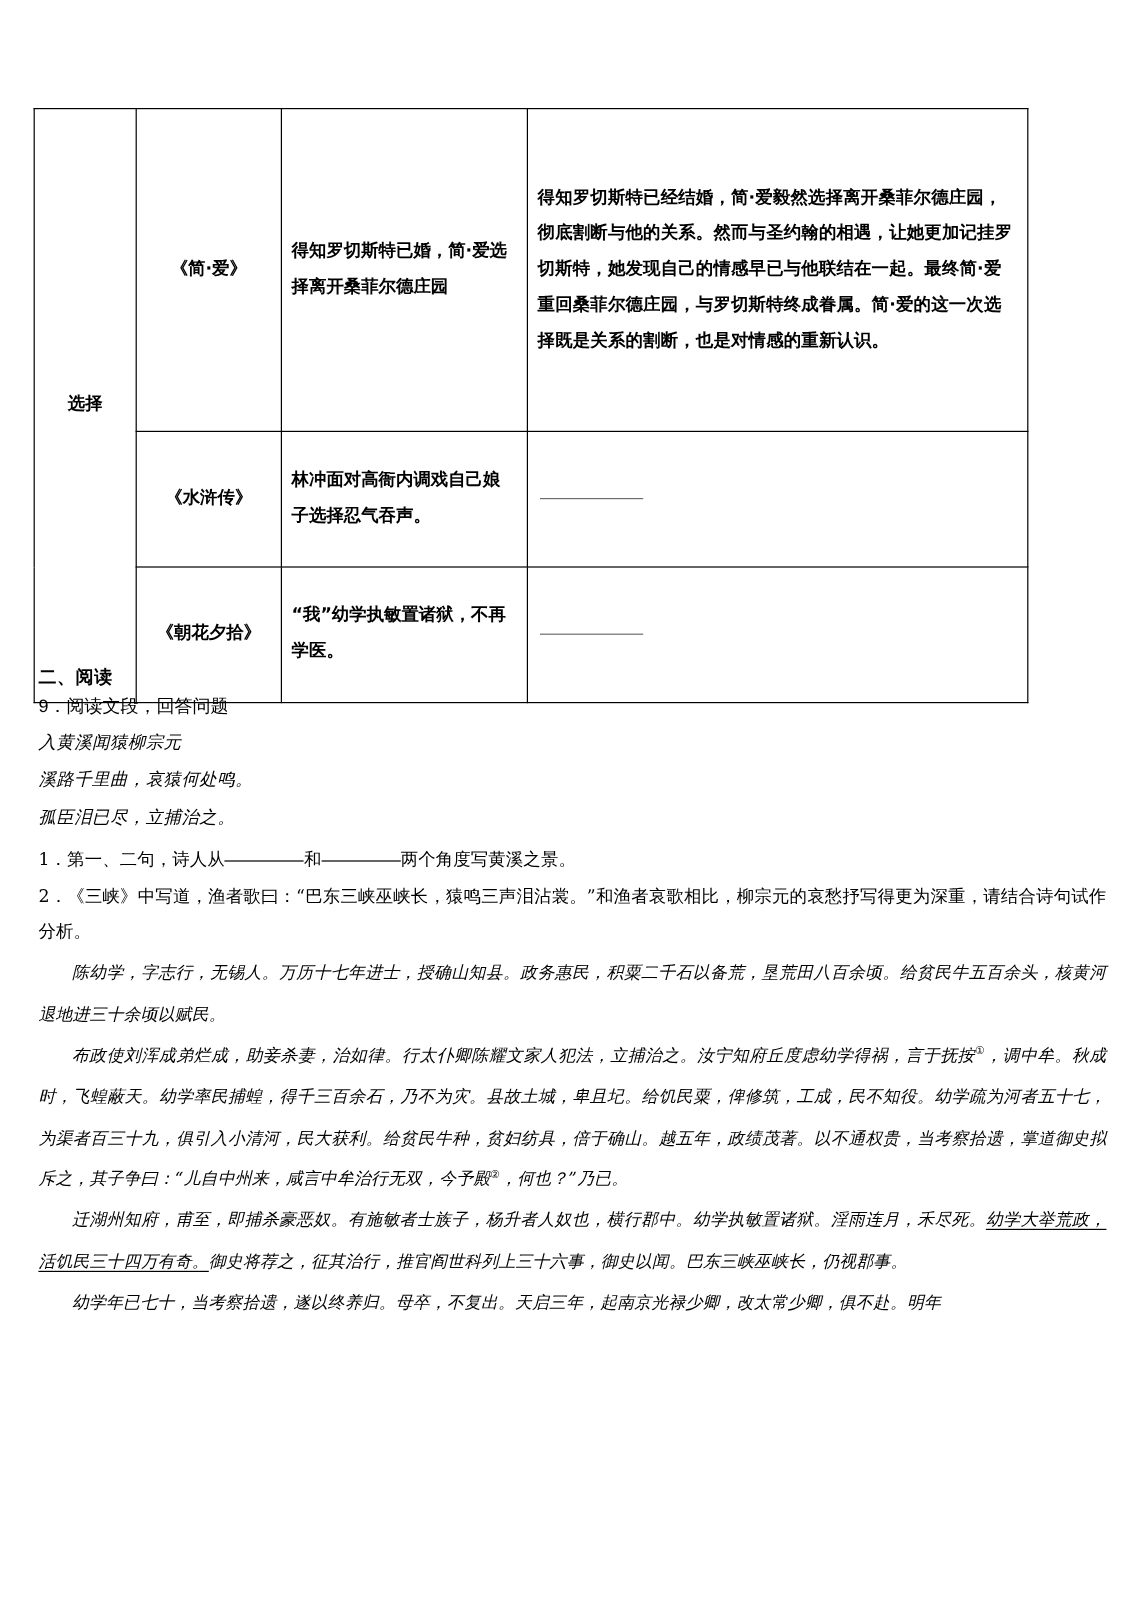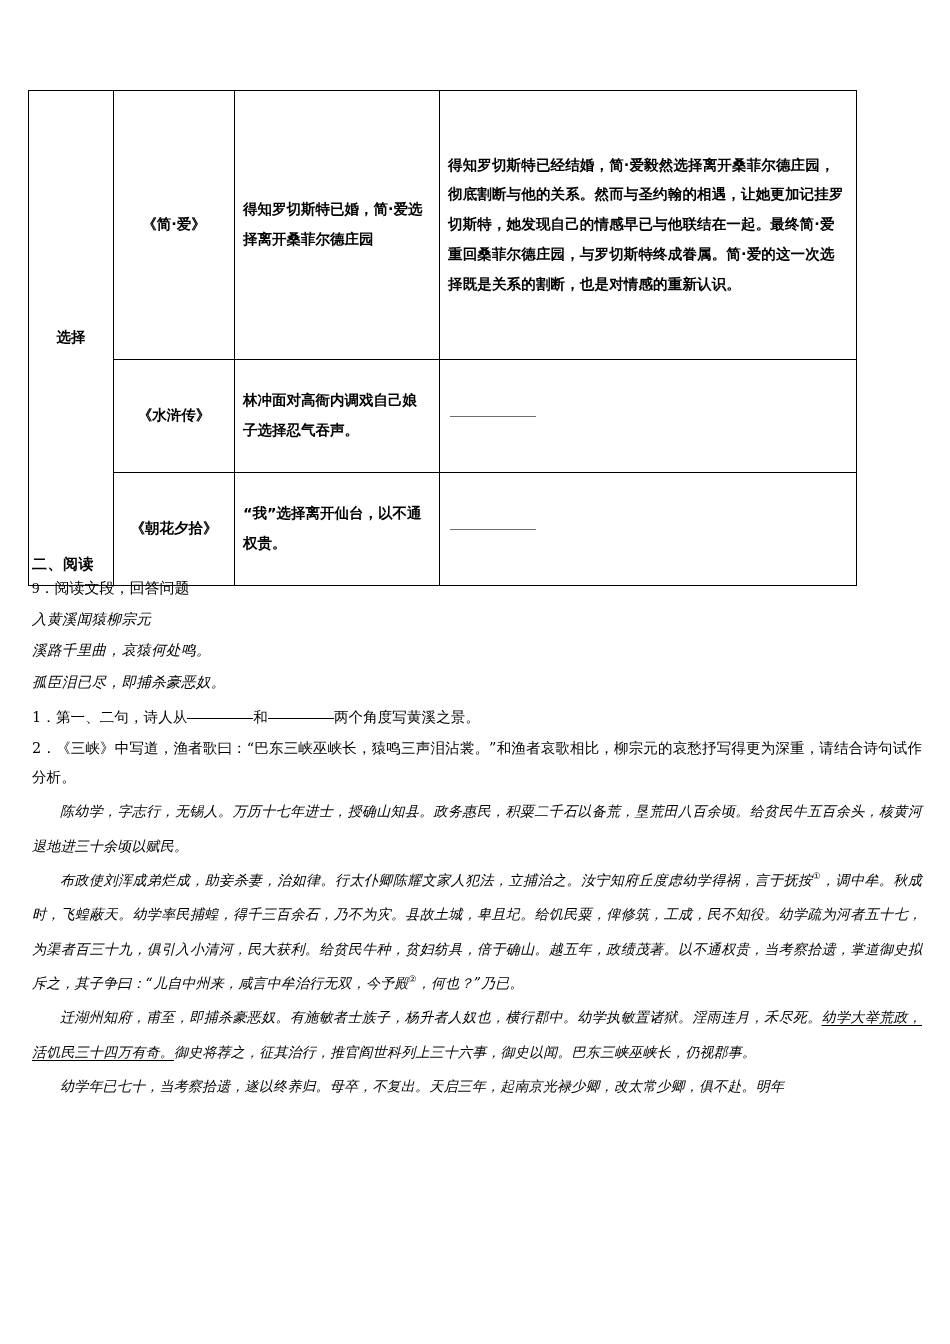--- a/index.html
+++ b/index.html
@@ -86,21 +86,21 @@
     margin-top: 27px;
   }
   .sec-head {
     font-family: "DejaVu Sans", "Liberation Sans", sans-serif;
     font-weight: bold;
     font-size: 15px;
     margin: 0 0 4px 0;
     letter-spacing: 0.5px;
   }
   .q-line {
-    font-family: Liberation Serif, serif;
+    font-family: Liberation Sans, sans-serif;
     font-size: 15px;
     margin: 0 0 9px 0;
     line-height: 1.45;
   }
   .poem-block {
     margin: 4px 0 10px 0;
   }
   .poem-line {
     font-family: "DejaVu Serif", "Liberation Serif", serif;
     font-style: italic;
@@ -167,39 +167,39 @@
         </tr>
         <tr>
           <td class="col-work cell-row2">《水浒传》</td>
           <td class="col-event cell-row2">林冲面对高衙内调戏自己娘子选择忍气吞声。</td>
           <td class="col-analysis cell-row2">
             <span class="blank-line"></span>
           </td>
         </tr>
         <tr>
           <td class="col-work cell-row3">《朝花夕拾》</td>
-          <td class="col-event cell-row3">“我”选择离开仙台，以不通权贵。</td>
+          <td class="col-event cell-row3">“我”幼学执敏置诸狱，不再学医。</td>
           <td class="col-analysis cell-row3">
             <span class="blank-line"></span>
           </td>
         </tr>
       </tbody>
     </table>
   </div>
 
   <div class="content">
 
     <div class="sec-head">二、阅读</div>
 
     <div class="q-line">9．阅读文段，回答问题</div>
 
     <div class="poem-block">
       <div class="poem-line">入黄溪闻猿柳宗元</div>
       <div class="poem-line">溪路千里曲，哀猿何处鸣。</div>
-      <div class="poem-line">孤臣泪已尽，即捕杀豪恶奴。</div>
+      <div class="poem-line">孤臣泪已尽，立捕治之。</div>
     </div>
 
     <div class="num-q"><span>1．第一、二句，诗人从</span><span class="ul-blank"></span><span>和</span><span class="ul-blank"></span><span>两个角度写黄溪之景。</span></div>
 
     <div class="num-q">2．《三峡》中写道，渔者歌曰：“巴东三峡巫峡长，猿鸣三声泪沾裳。”和渔者哀歌相比，柳宗元的哀愁抒写得更为深重，请结合诗句试作分析。</div>
 
 
     <div>
       <p class="wy-para"><span>陈幼学，字志行，无锡人。万历十七年进士，授确山知县。政务惠民，积粟二千石以备荒，垦荒田八百余顷。给贫民牛五百余头，核黄河退地进三十余顷以赋民。</span></p>
       <p class="wy-para"><span>布政使刘浑成弟烂成，助妾杀妻，治如律。行太仆卿陈耀文家人犯法，立捕治之。汝宁知府丘度虑幼学得祸，言于抚按</span><span class="sup">①</span><span>，调中牟。秋成时，飞蝗蔽天。幼学率民捕蝗，得千三百余石，乃不为灾。县故土城，卑且圮。给饥民粟，俾修筑，工成，民不知役。幼学疏为河者五十七，为渠者百三十九，俱引入小清河，民大获利。给贫民牛种，贫妇纺具，倍于确山。越五年，政绩茂著。以不通权贵，当考察拾遗，掌道御史拟斥之，其子争曰：“儿自中州来，咸言中牟治行无双，今予殿</span><span class="sup">②</span><span>，何也？”乃已。</span></p>

